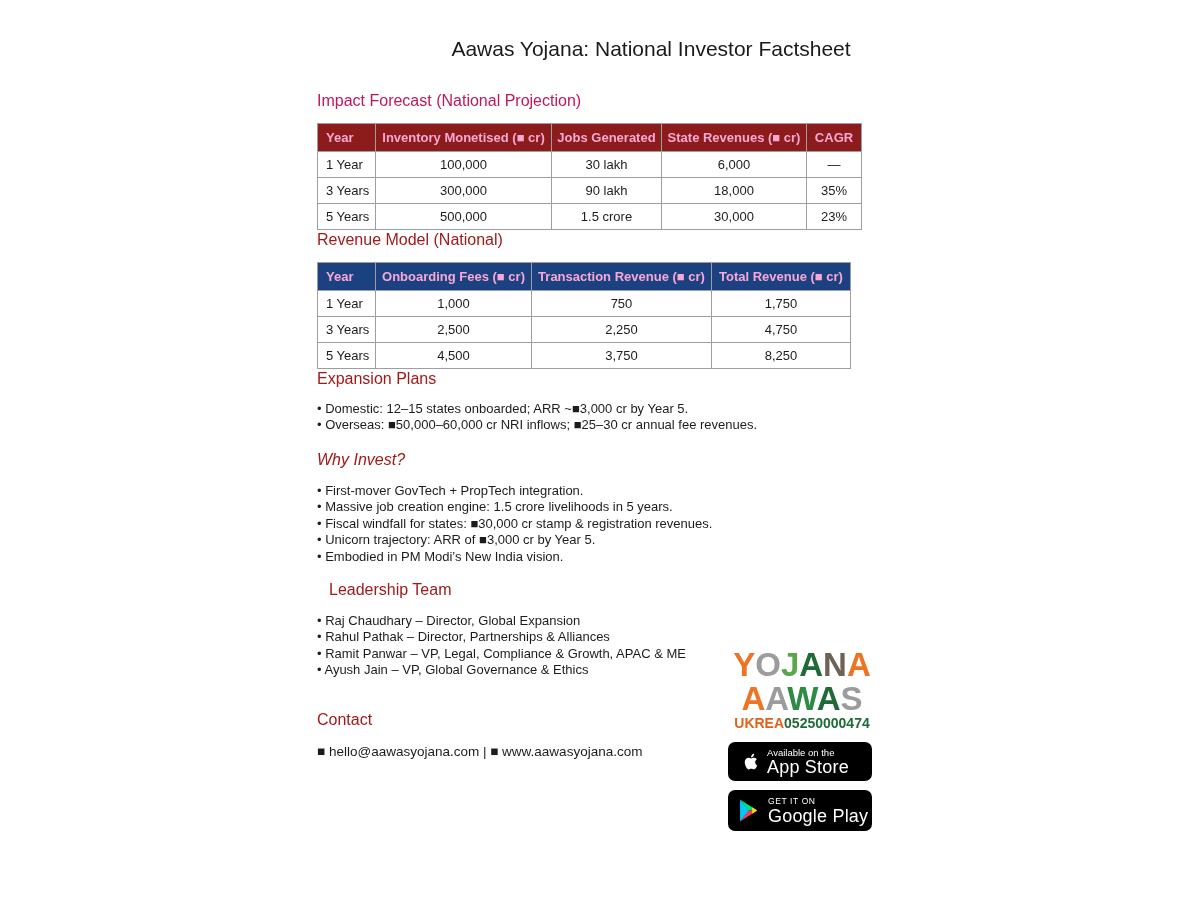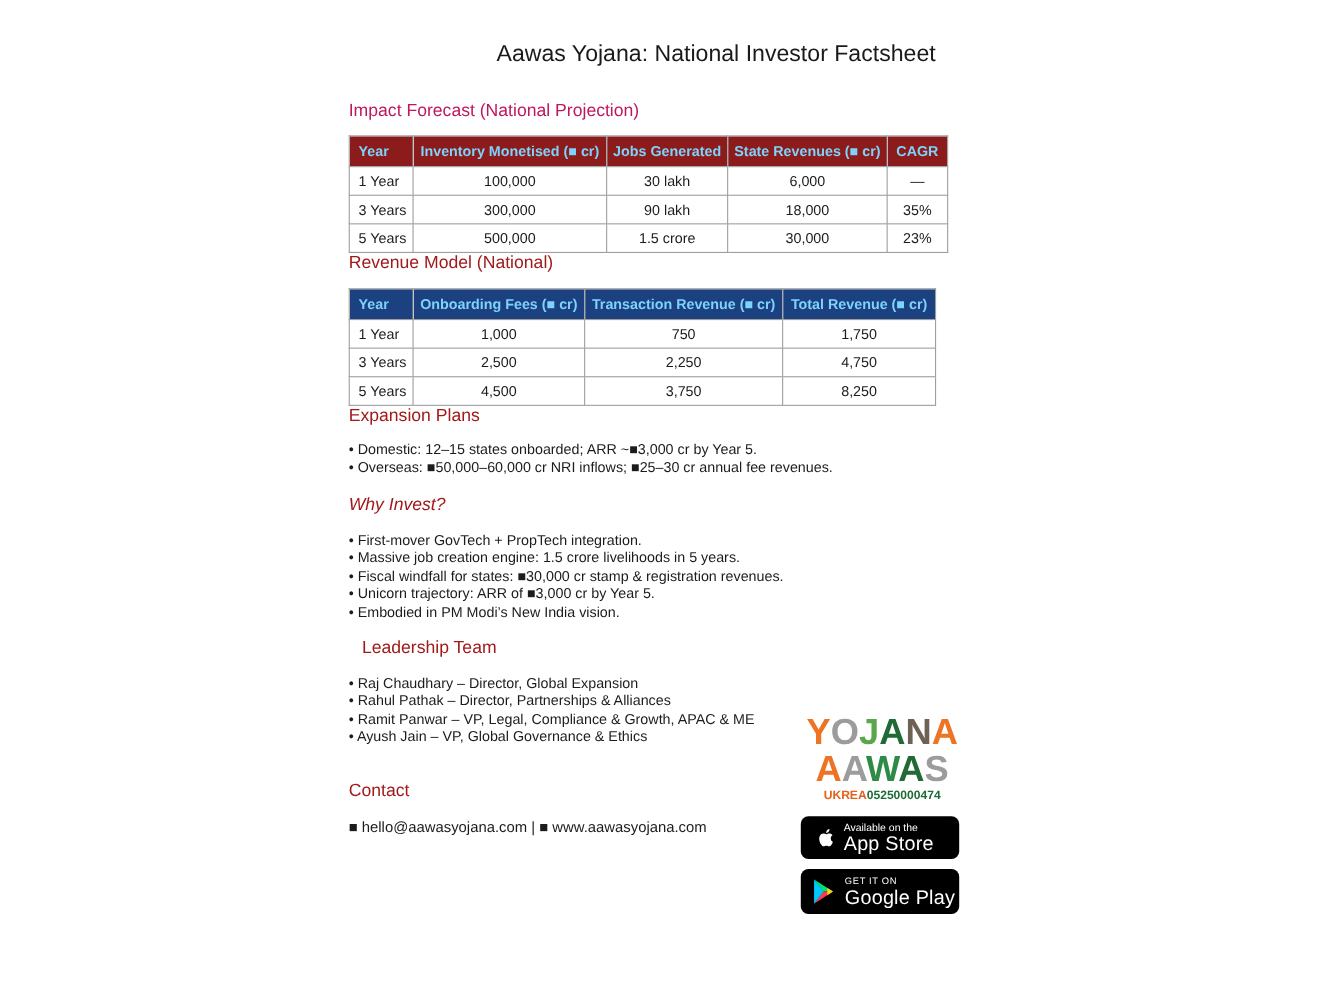--- a/index.html
+++ b/index.html
@@ -10,35 +10,35 @@
   .sec-h{left:317px;font-size:16px;white-space:nowrap;}
   #h-impact{top:92px;}
   #h-revenue{top:231px;}
   #h-expansion{top:370px;}
   #h-why{top:451px;}
   #h-leadership{top:581px;margin-left:12px;}
   #h-contact{top:711px;}
 
   table{border-collapse:collapse;table-layout:fixed;font-size:13px;}
   th,td{border:1px solid #9e9e9e;overflow:hidden;white-space:nowrap;}
-  th{color:#7dd3fc;font-weight:bold;height:23px;padding:2px 0;text-align:center;}
+  th{color:#f9a8d4;font-weight:bold;height:23px;padding:2px 0;text-align:center;}
   td{height:21px;padding:2px 6px;text-align:center;background:#ffffff;}
   th.first,td.first{text-align:left;padding-left:8px;}
   #table-impact{left:317px;top:123px;width:544px;}
   #table-revenue{left:317px;top:262px;width:533px;}
 
   .blist{left:317px;font-size:13px;line-height:16.4px;white-space:nowrap;}
   #list-expansion{top:401px;}
   #list-why{top:483px;}
   #list-leadership{top:613px;}
   #contact-line{left:317px;top:744px;font-size:13.5px;white-space:nowrap;}
 
   #logo{left:733px;top:648px;width:138px;text-align:center;line-height:34px;}
   .logo-line{font-weight:bold;font-size:33px;letter-spacing:0px;white-space:nowrap;}
-  #logo-reg{font-size:11px;font-weight:bold;line-height:12px;margin-top:1px;white-space:nowrap;}
+  #logo-reg{font-size:14px;font-weight:bold;line-height:12px;margin-top:1px;white-space:nowrap;}
 
   .badge{background:#000;border-radius:7px;display:flex;align-items:center;color:#fff;cursor:pointer;}
   #badge-appstore{left:728px;top:742px;width:144px;height:39px;}
   #badge-googleplay{left:728px;top:790px;width:144px;height:41px;}
   .badge .bicon{margin-left:10px;flex:0 0 auto;display:flex;align-items:center;}
   .badge .btxt{margin-left:8px;display:flex;flex-direction:column;justify-content:center;}
   .badge .bsmall{font-size:9.5px;line-height:11px;}
   .badge .bbig{font-size:18px;line-height:19px;letter-spacing:0.2px;}
   #badge-googleplay .bsmall{font-size:8.5px;letter-spacing:0.6px;}
 </style>

